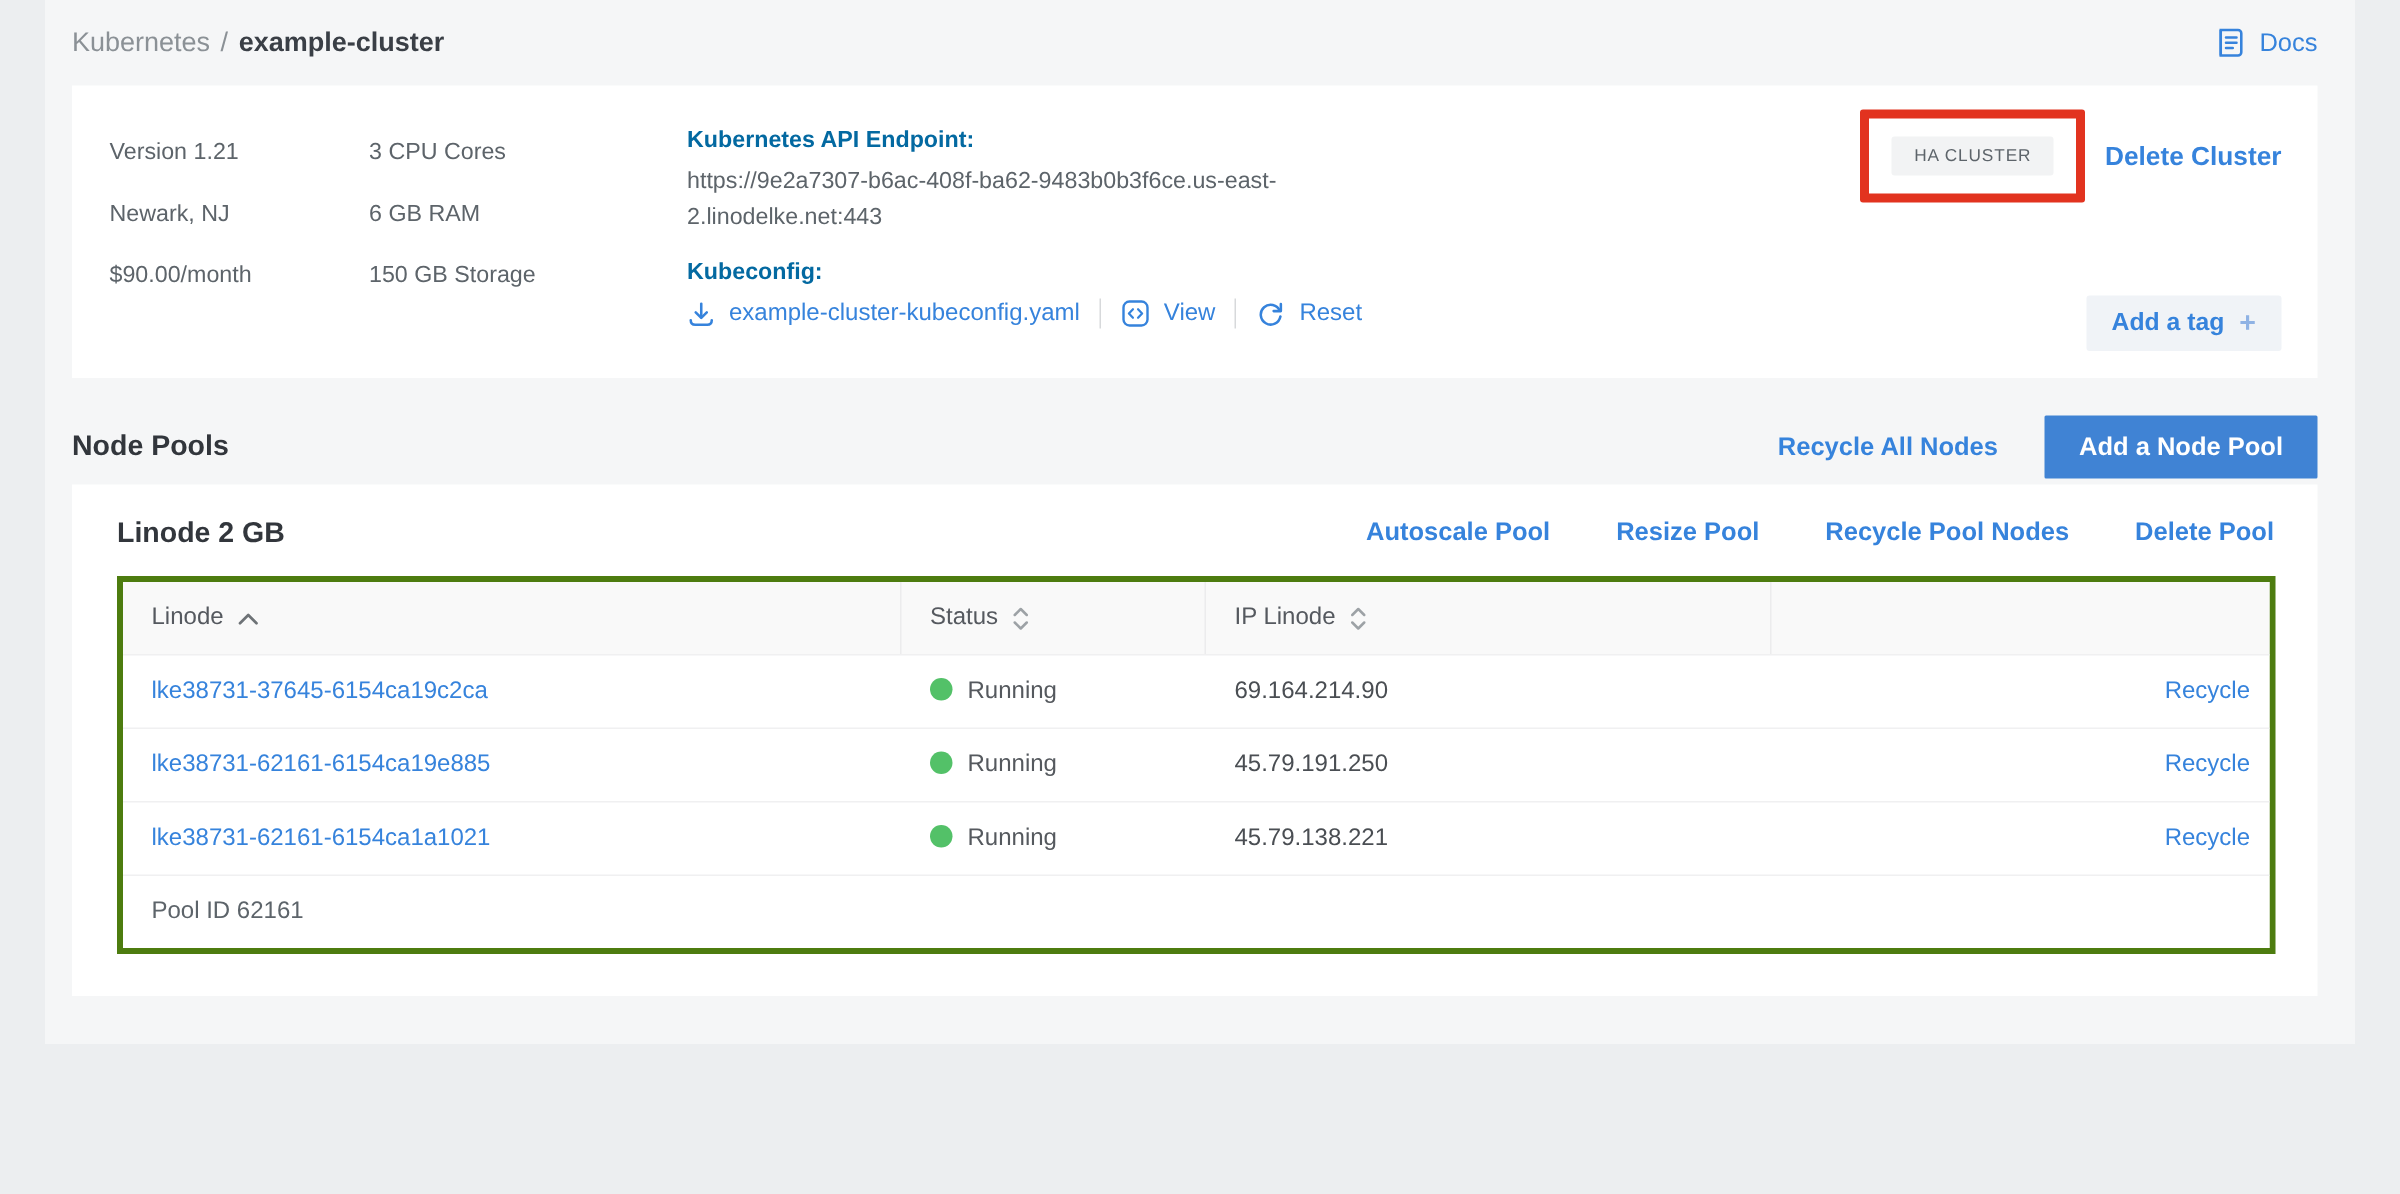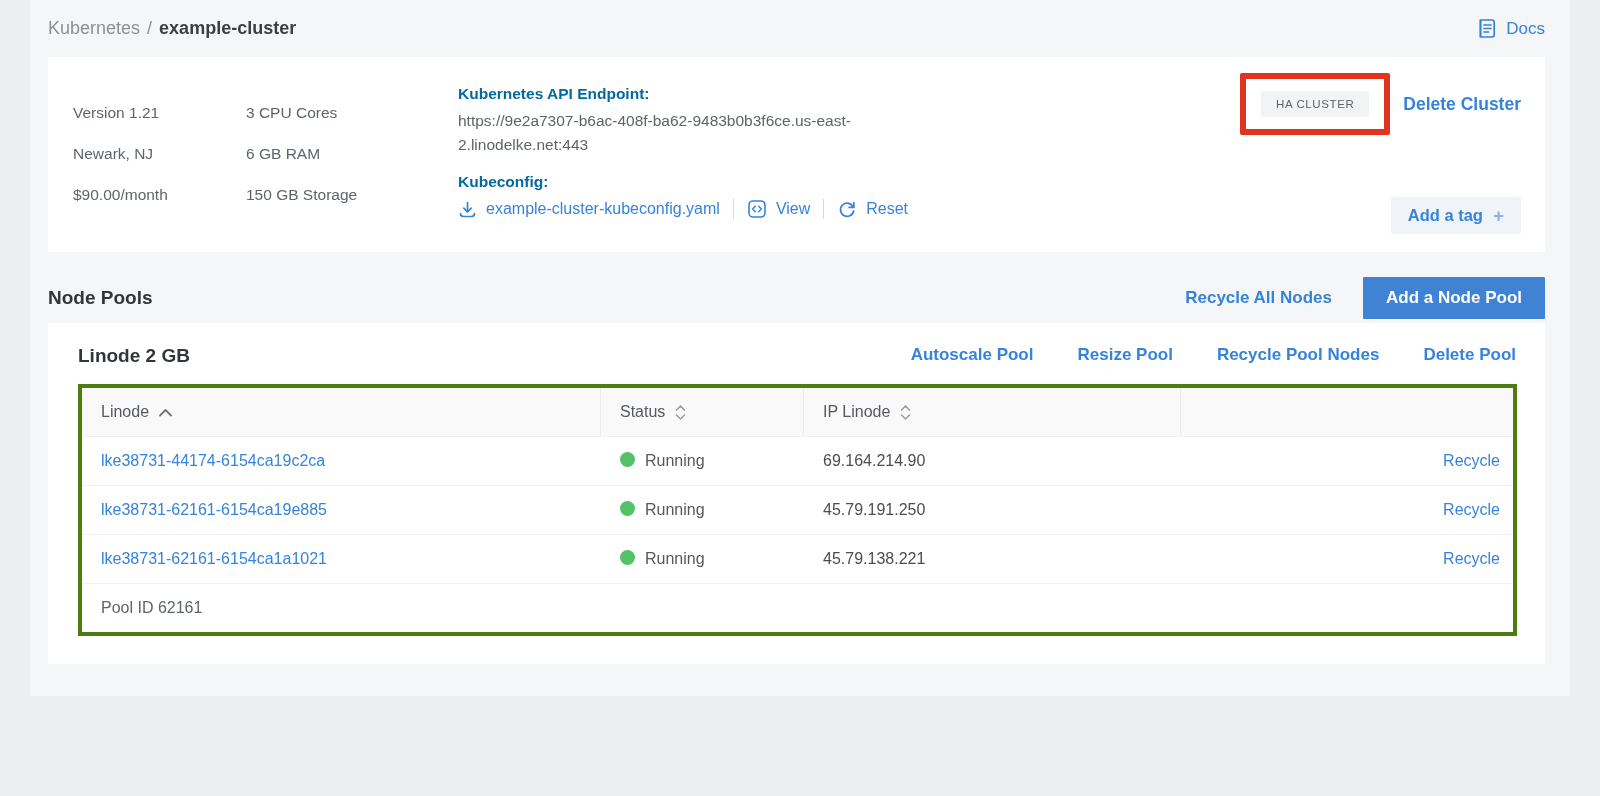--- a/index.html
+++ b/index.html
@@ -16,21 +16,21 @@
   .topbar { height: 57px; display: flex; align-items: center; justify-content: space-between; }
   .breadcrumb { font-size: 18px; }
   .crumb-section { color: #8b9196; }
   .crumb-sep { color: #8b9196; margin: 0 7px; }
   .crumb-current { color: #3a3f46; font-weight: bold; }
   .docs-link { display: flex; align-items: center; gap: 8px; color: #3683dc; font-size: 17px; cursor: pointer; }
 
   
   .panel { background: #ffffff; }
   .summary { display: flex; padding: 16px 24px 18px 25px; height: 195px; }
-  .spec-col { display: flex; flex-direction: column; margin-top: 31px; }
+  .spec-col { display: flex; flex-direction: column; margin-top: 20px; }
   .spec-col .spec { font-size: 15.5px; color: #5d646a; height: 41px; }
   .spec-col1 { width: 173px; }
   .spec-col2 { width: 212px; }
   .endpoint-block { width: 470px; margin-top: 12px; }
   .block-label { font-size: 15.5px; font-weight: bold; color: #0369a1; margin-bottom: 6px; }
   .endpoint-url { font-size: 15.5px; color: #5d646a; line-height: 1.55; max-width: 450px; overflow-wrap: break-word; }
   .kubeconfig-block { margin-top: 16px; }
   .kc-row { display: flex; align-items: center; margin-top: 8px; }
   .kc-link { display: flex; align-items: center; gap: 9px; color: #3683dc; font-size: 16px; cursor: pointer; justify-content: center; }
   .kc-divider { width: 1px; height: 20px; background: #d7d9db; margin: 0 13px; }
@@ -208,21 +208,21 @@
             <svg width="13" height="19" viewBox="0 0 13 19">
                 <path d="M2.5 7L6.5 3l4 4" fill="none" stroke="#9da2a6" stroke-width="1.7" stroke-linecap="round" stroke-linejoin="round"></path>
                 <path d="M2.5 12l4 4 4-4" fill="none" stroke="#9da2a6" stroke-width="1.7" stroke-linecap="round" stroke-linejoin="round"></path>
               </svg>
           </span>
         </div>
         <div class="th col-action"></div>
       </div>
 
       <div class="trow">
-        <div class="td col-linode"><span class="linode-link">lke38731-44174-6154ca19c2ca</span></div>
+        <div class="td col-linode"><span class="linode-link">lke38731-37645-6154ca19c2ca</span></div>
         <div class="td col-status status-cell">
             <span class="status-dot"></span>
             <span>Running</span>
           </div>
         <div class="td col-ip ip-cell">69.164.214.90</div>
         <div class="td col-action action-cell">
             <span class="recycle-link">Recycle</span>
           </div>
       </div>
 

